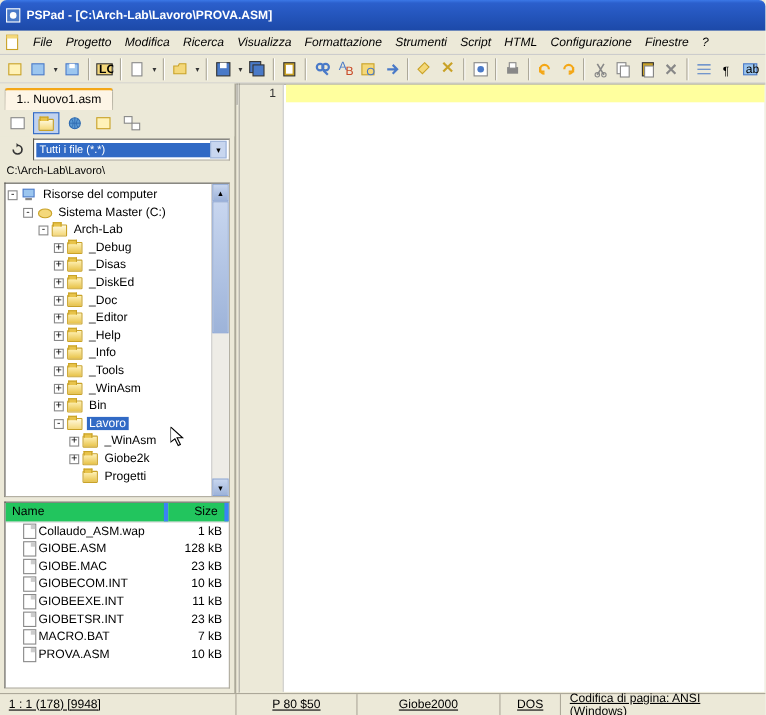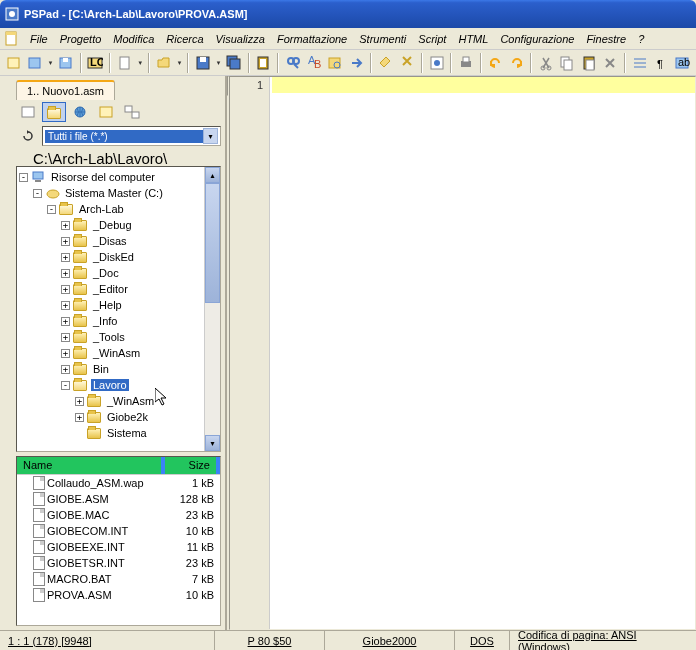--- a/index.html
+++ b/index.html
@@ -6,33 +6,33 @@
 body { width: 696px; height: 650px; overflow: hidden; background: #ece9d8; }
 .titlebar { background: linear-gradient(to bottom, #3b78e7 0%, #2b5fcc 10%, #1c49a8 100%); height: 28px; display: flex; align-items: center; padding: 0 4px; color: white; font-weight: bold; font-size: 12px; border-top-left-radius: 6px; border-top-right-radius: 6px; }
 .titlebar svg { margin-right: 4px; }
 .menubar { background: #ece9d8; height: 22px; display: flex; align-items: center; padding: 2px 4px; border-bottom: 1px solid #ccc; }
 .menubar span { padding: 2px 6px; cursor: default; font-style: italic; }
 .menu-icon { width: 16px; height: 16px; margin-right: 4px; }
 .toolbar { background: #ece9d8; height: 26px; display: flex; align-items: center; padding: 2px 4px; gap: 2px; border-bottom: 1px solid #ccc; }
 .tbtn { width: 20px; height: 20px; display: inline-flex; align-items: center; justify-content: center; cursor: pointer; }
 .tsep { width: 2px; height: 20px; border-left: 1px solid #aca899; border-right: 1px solid #fff; margin: 0 2px; }
 .tdrop { width: 8px; height: 20px; display: inline-flex; align-items: center; justify-content: center; font-size: 7px; color: #333; }
-.content { display: flex; height: calc(100% - 28px - 22px - 26px - 20px); margin-left: 12px; }
+.content { display: flex; height: calc(100% - 28px - 22px - 26px - 20px); }
 .left { width: 215px; display: flex; flex-direction: column; border-right: 2px solid #aca899; background: #ece9d8; }
 .right { flex: 1; display: flex; flex-direction: row; background: #ece9d8; }
 .tab-row { height: 24px; display: flex; align-items: flex-end; padding: 0 4px; background: #ece9d8; }
 .tab { background: #fdf5e6; border: 1px solid #aca899; border-bottom: none; padding: 3px 10px; margin-right: 2px; font-size: 11px; border-top-left-radius: 3px; border-top-right-radius: 3px; border-top: 2px solid #f4a716; }
 .mini-toolbar { height: 24px; background: #ece9d8; display: flex; align-items: center; padding: 2px 4px; gap: 2px; }
 .mini-btn { width: 24px; height: 20px; display: flex; align-items: center; justify-content: center; border: 1px solid transparent; }
 .mini-btn.active { background: #c1d2ee; border: 1px solid #316ac5; }
 .combo-row { height: 24px; display: flex; align-items: center; padding: 2px 4px; gap: 2px; }
 .combo { flex: 1; height: 20px; background: white; border: 1px inset #aca899; display: flex; align-items: center; padding: 0 2px; }
 .combo-sel { flex: 1; background: #316ac5; color: white; padding: 1px 3px; font-size: 10px; }
 .combo-arrow { width: 15px; height: 16px; background: #c8d6ef; border: 1px solid #9db3d9; display: flex; align-items: center; justify-content: center; font-size: 8px; }
-.path-row { height: 18px; padding: 2px 21px; font-size: 15px; }
+.path-row { height: 18px; padding: 2px 6px; font-size: 10px; }
 .tree { flex: 1; background: white; border: 1px inset #aca899; margin: 0 4px; overflow: auto; position: relative; }
 .tree-inner { padding: 2px; }
 .node { display: flex; align-items: center; height: 16px; white-space: nowrap; }
 .exp { width: 9px; height: 9px; border: 1px solid #888; background: white; display: inline-flex; align-items: center; justify-content: center; font-size: 9px; line-height: 7px; margin-right: 3px; cursor: pointer; font-family: monospace; }
 .sp { display: inline-block; }
 .ficon { width: 16px; height: 14px; display: inline-block; margin-right: 2px; }
 .folder { background: linear-gradient(#fff2b8, #e8c34a); border: 1px solid #c9a227; border-radius: 1px; width: 14px; height: 11px; margin-top: 2px; position: relative; }
 .folder:before { content: ''; position: absolute; top: -3px; left: 0; width: 6px; height: 3px; background: #e8c34a; border: 1px solid #c9a227; border-bottom: none; }
 .folder.open { background: linear-gradient(#fff9dd, #f4d87a); }
 .node-label { padding: 0 2px; }
@@ -435,21 +435,21 @@
               <div class="folder"></div>
             </span>
             <span class="node-label">Giobe2k</span>
           </div>
           <div class="node">
             <span class="sp" style="width:56px"></span>
             <span class="sp" style="width:12px"></span>
             <span class="ficon">
               <div class="folder"></div>
             </span>
-            <span class="node-label">Sistema</span>
+            <span class="node-label">Progetti</span>
           </div>
         </div>
       <div class="tree-scroll">
         <div class="scroll-btn">▴</div>
         <div class="scroll-thumb" style="height:120px;margin-top:0"></div>
         <div class="scroll-btn" style="position:absolute;bottom:0;width:100%">▾</div>
       </div>
     </div>
     <div class="filelist">
       <div class="fl-header">

